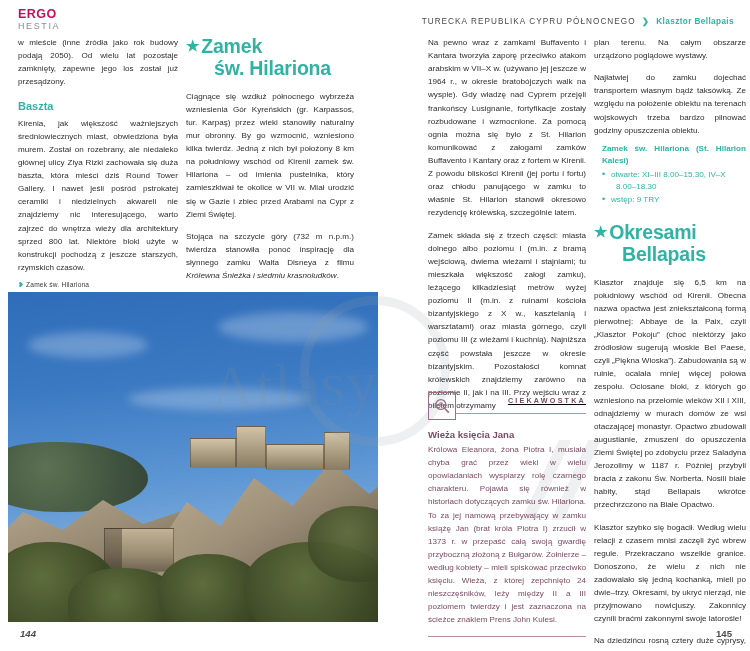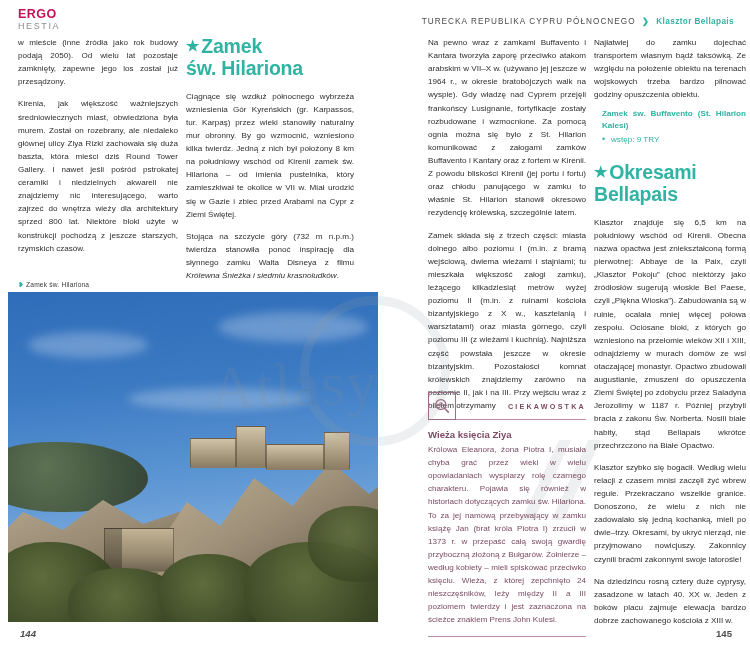--- a/index.html
+++ b/index.html
@@ -97,21 +97,21 @@
 
   .sec-head {
     color: #2fb3a3;
     font-size: 19.5px;
     font-weight: bold;
     line-height: 1.12;
     margin: 0 0 10px 0;
     letter-spacing: -.2px;
   }
   .sec-head .star { font-size: 15px; vertical-align: 2px; margin-right: 2px; }
-  .sec-head .ln2 { display: block; margin-left: 0; }
+  .sec-head .ln2 { display: block; margin-left: 28px; }
 
   .ital { font-style: italic; }
 
   
   .photo-caption {
     position: absolute;
     left: 18px; top: 281px;
     font-size: 6.6px;
     color: #3a3a3a;
     letter-spacing: .2px;
@@ -158,21 +158,21 @@
   }
 
   
   .fact {
     position: absolute;
     left: 428px; top: 392px;
     width: 158px;
     z-index: 7;
   }
   .fact-top {
-    display: flex; align-items: flex-end; gap: 0;
+    display: flex; align-items: flex-start; gap: 0; text-decoration: underline;
   }
   .fact-icon {
     width: 28px; height: 28px;
     border: 1px solid #9b6d86;
     display: flex; align-items: center; justify-content: center;
     flex: 0 0 auto;
   }
   .fact-label {
     flex: 1 1 auto;
     text-align: right;
@@ -250,20 +250,21 @@
   </div>
 
   <div class="runhead">
     <span>TURECKA REPUBLIKA CYPRU PÓŁNOCNEGO</span>
     <span class="chev">❯</span>
     <span class="leaf">Klasztor Bellapais</span>
   </div>
 
   <div class="col" id="col1">
     <p>w mieście (inne źródła jako rok budowy podają 2050). Od wielu lat pozostaje zamknięty, zapewne jego los został już przesądzony.</p>
+    <div class="sub-head">Baszta</div>
     <p>Kirenia, jak większość ważniejszych średniowiecznych miast, obwiedziona była murem. Został on rozebrany, ale niedaleko głównej ulicy Ziya Rizki zachowała się duża baszta, która mieści dziś Round Tower Gallery. I nawet jeśli pośród pstrokatej ceramiki i niedzielnych akwareli nie znajdziemy nic interesującego, warto zajrzeć do wnętrza wieży dla architektury sprzed 800 lat. Niektóre bloki użyte w konstrukcji pochodzą z jeszcze starszych, rzymskich czasów.</p>
   </div>
 
   <div class="col" id="col2">
     <div class="sec-head">
       <span class="star">★</span><span>Zamek</span>
       <span class="ln2">św. Hilariona</span>
     </div>
     <p>Ciągnące się wzdłuż północnego wybrzeża wzniesienia Gór Kyreńskich (gr. Karpassos, tur. Karpaş) przez wieki stanowiły naturalny mur obronny. By go wzmocnić, wzniesiono kilka twierdz. Jedną z nich był położony 8 km na południowy wschód od Kirenii zamek św. Hilariona – od imienia pustelnika, który zamieszkiwał te okolice w VII w. Miał urodzić się w Gazie i zbiec przed Arabami na Cypr z Ziemi Świętej.</p>
     <p><span>Stojąca na szczycie góry (732 m n.p.m.) twierdza stanowiła ponoć inspirację dla słynnego zamku Walta Disneya z filmu </span><span class="ital">Królewna Śnieżka i siedmiu krasnoludków</span><span>.</span></p>
@@ -312,31 +313,36 @@
       <div class="fact-icon">
         <svg width="18" height="18" viewBox="0 0 24 24" fill="none" stroke="#9b6d86" stroke-width="1.6">
           <circle cx="10.5" cy="10" r="6.6"></circle>
           <path d="M15.4 15l5 5.2" stroke-width="2.1" stroke-linecap="round"></path>
           <path d="M7.3 10c1.1-1.6 2.2-2.4 3.3-2.4S12.8 8.4 13.9 10c-1.1 1.6-2.2 2.4-3.3 2.4S8.4 11.6 7.3 10z" stroke-width="1.2"></path>
           <circle cx="10.6" cy="10" r="1.2" fill="#9b6d86" stroke="none"></circle>
         </svg>
       </div>
       <div class="fact-label">CIEKAWOSTKA</div>
     </div>
-    <div class="fact-title">Wieża księcia Ziya</div>
+    <div class="fact-title">Wieża księcia Jana</div>
     <p class="fact-body">Królowa Eleanora, żona Piotra I, musiała chyba grać przez wieki w wielu opowiadaniach wyspiarzy rolę czarnego charakteru. Pojawia się również w historiach dotyczących zamku św. Hilariona. To za jej namową przebywający w zamku książę Jan (brat króla Piotra I) zrzucił w 1373 r. w przepaść całą swoją gwardię przyboczną złożoną z Bułgarów. Żołnierze – według kobiety – mieli spiskować przeciwko księciu. Wieża, z której zepchnięto 24 nieszczęśników, leży między II a III poziomem twierdzy i jest zaznaczona na ścieżce znakiem Prens John Kulesi.</p>
     <div class="fact-rule"></div>
   </div>
 
   <div class="col" id="col4">
+    <p>plan terenu. Na całym obszarze urządzono poglądowe wystawy.</p>
     <p class="tight">Najłatwiej do zamku dojechać transportem własnym bądź taksówką. Ze względu na położenie obiektu na terenach wojskowych trzeba bardzo pilnować godziny opuszczenia obiektu.</p>
 
     <div class="info">
-      <div class="info-title">Zamek św. Buffavento (St. Hilarion Kalesi)</div>
+      <div class="info-title">Zamek św. Hilariona (St. Hilarion Kalesi)</div>
       <ul>
+        <li>
+          <span>otwarte: XI–III 8.00–15.30, IV–X</span>
+          <span class="cont">8.00–18.30</span>
+        </li>
         <li>wstęp: 9 TRY</li>
       </ul>
     </div>
 
     <div class="sec-head" style="margin-top:16px;">
       <span class="star">★</span><span>Okresami</span>
       <span class="ln2">Bellapais</span>
     </div>
 
     <p>Klasztor znajduje się 6,5 km na południowy wschód od Kirenii. Obecna nazwa opactwa jest zniekształconą formą pierwotnej: Abbaye de la Paix, czyli „Klasztor Pokoju” (choć niektórzy jako źródłosłów sugerują włoskie Bel Paese, czyli „Piękna Wioska”). Zabudowania są w ruinie, ocalała mniej więcej połowa zespołu. Ociosane bloki, z których go wzniesiono na przełomie wieków XII i XIII, odnajdziemy w murach domów ze wsi otaczającej monastyr. Opactwo zbudowali augustianie, zmuszeni do opuszczenia Ziemi Świętej po zdobyciu przez Saladyna Jerozolimy w 1187 r. Później przybyli bracia z zakonu Św. Norberta. Nosili białe habity, stąd Bellapais wkrótce przechrzczono na Białe Opactwo.</p>

